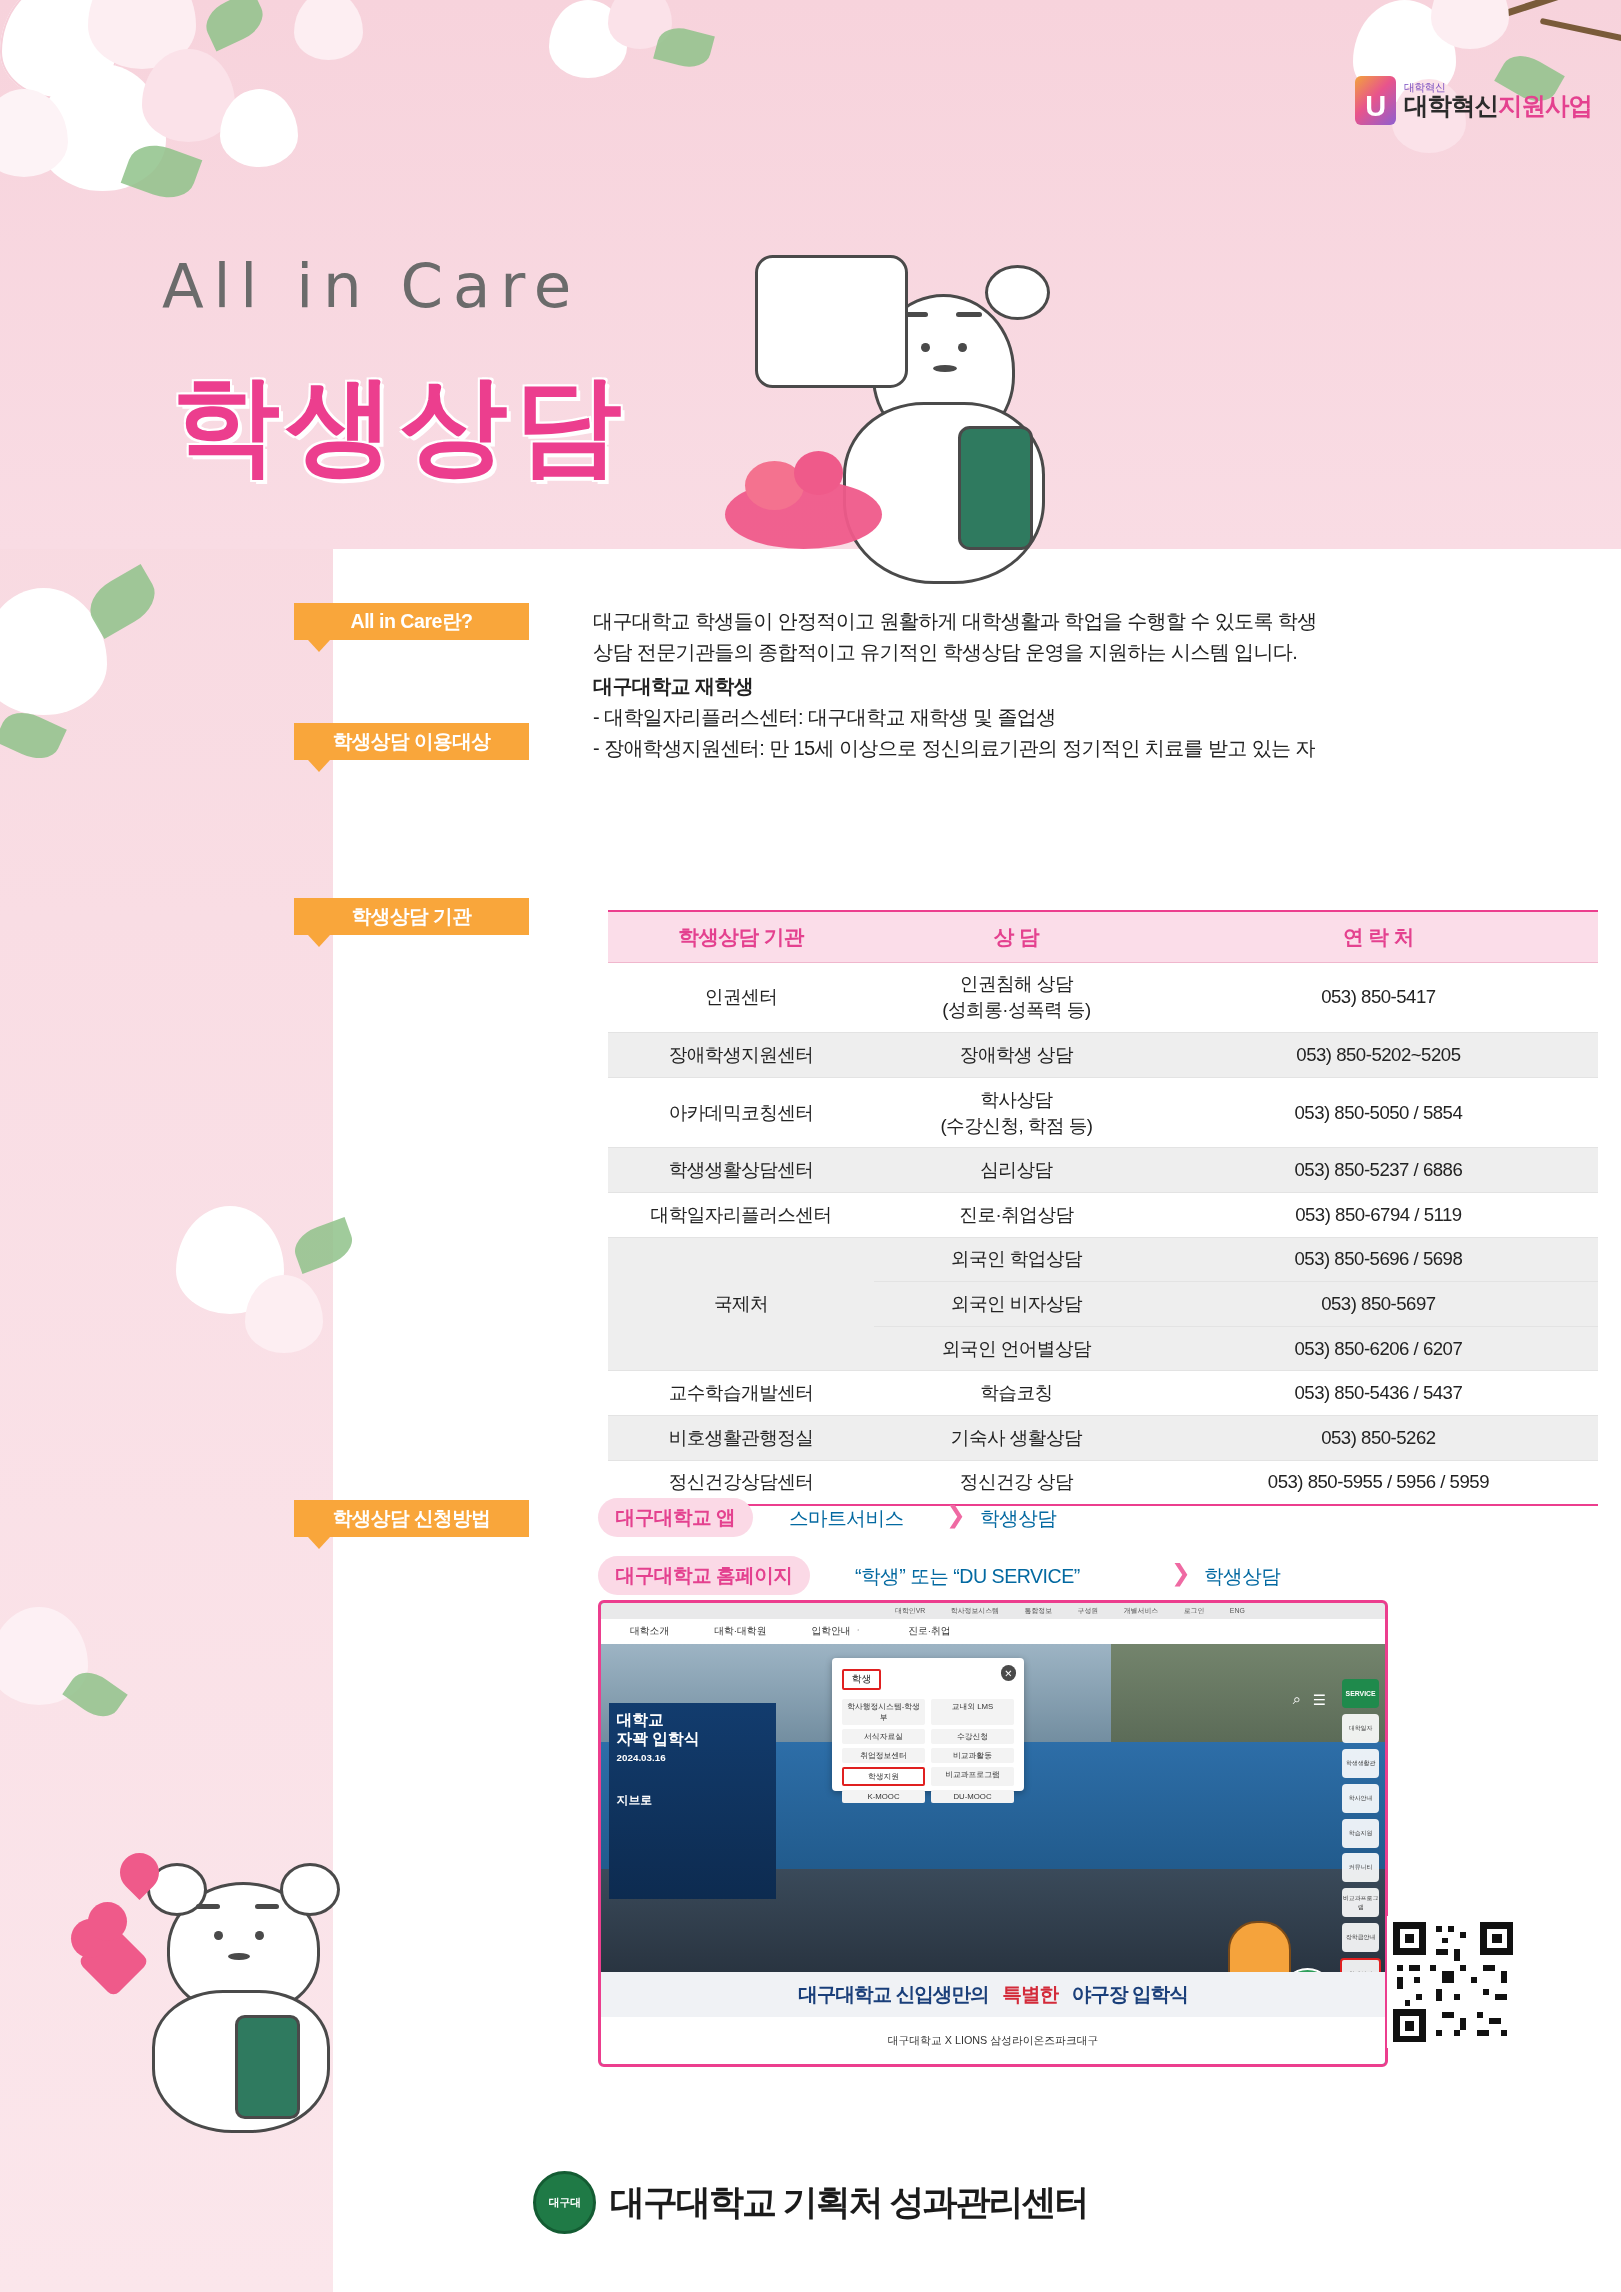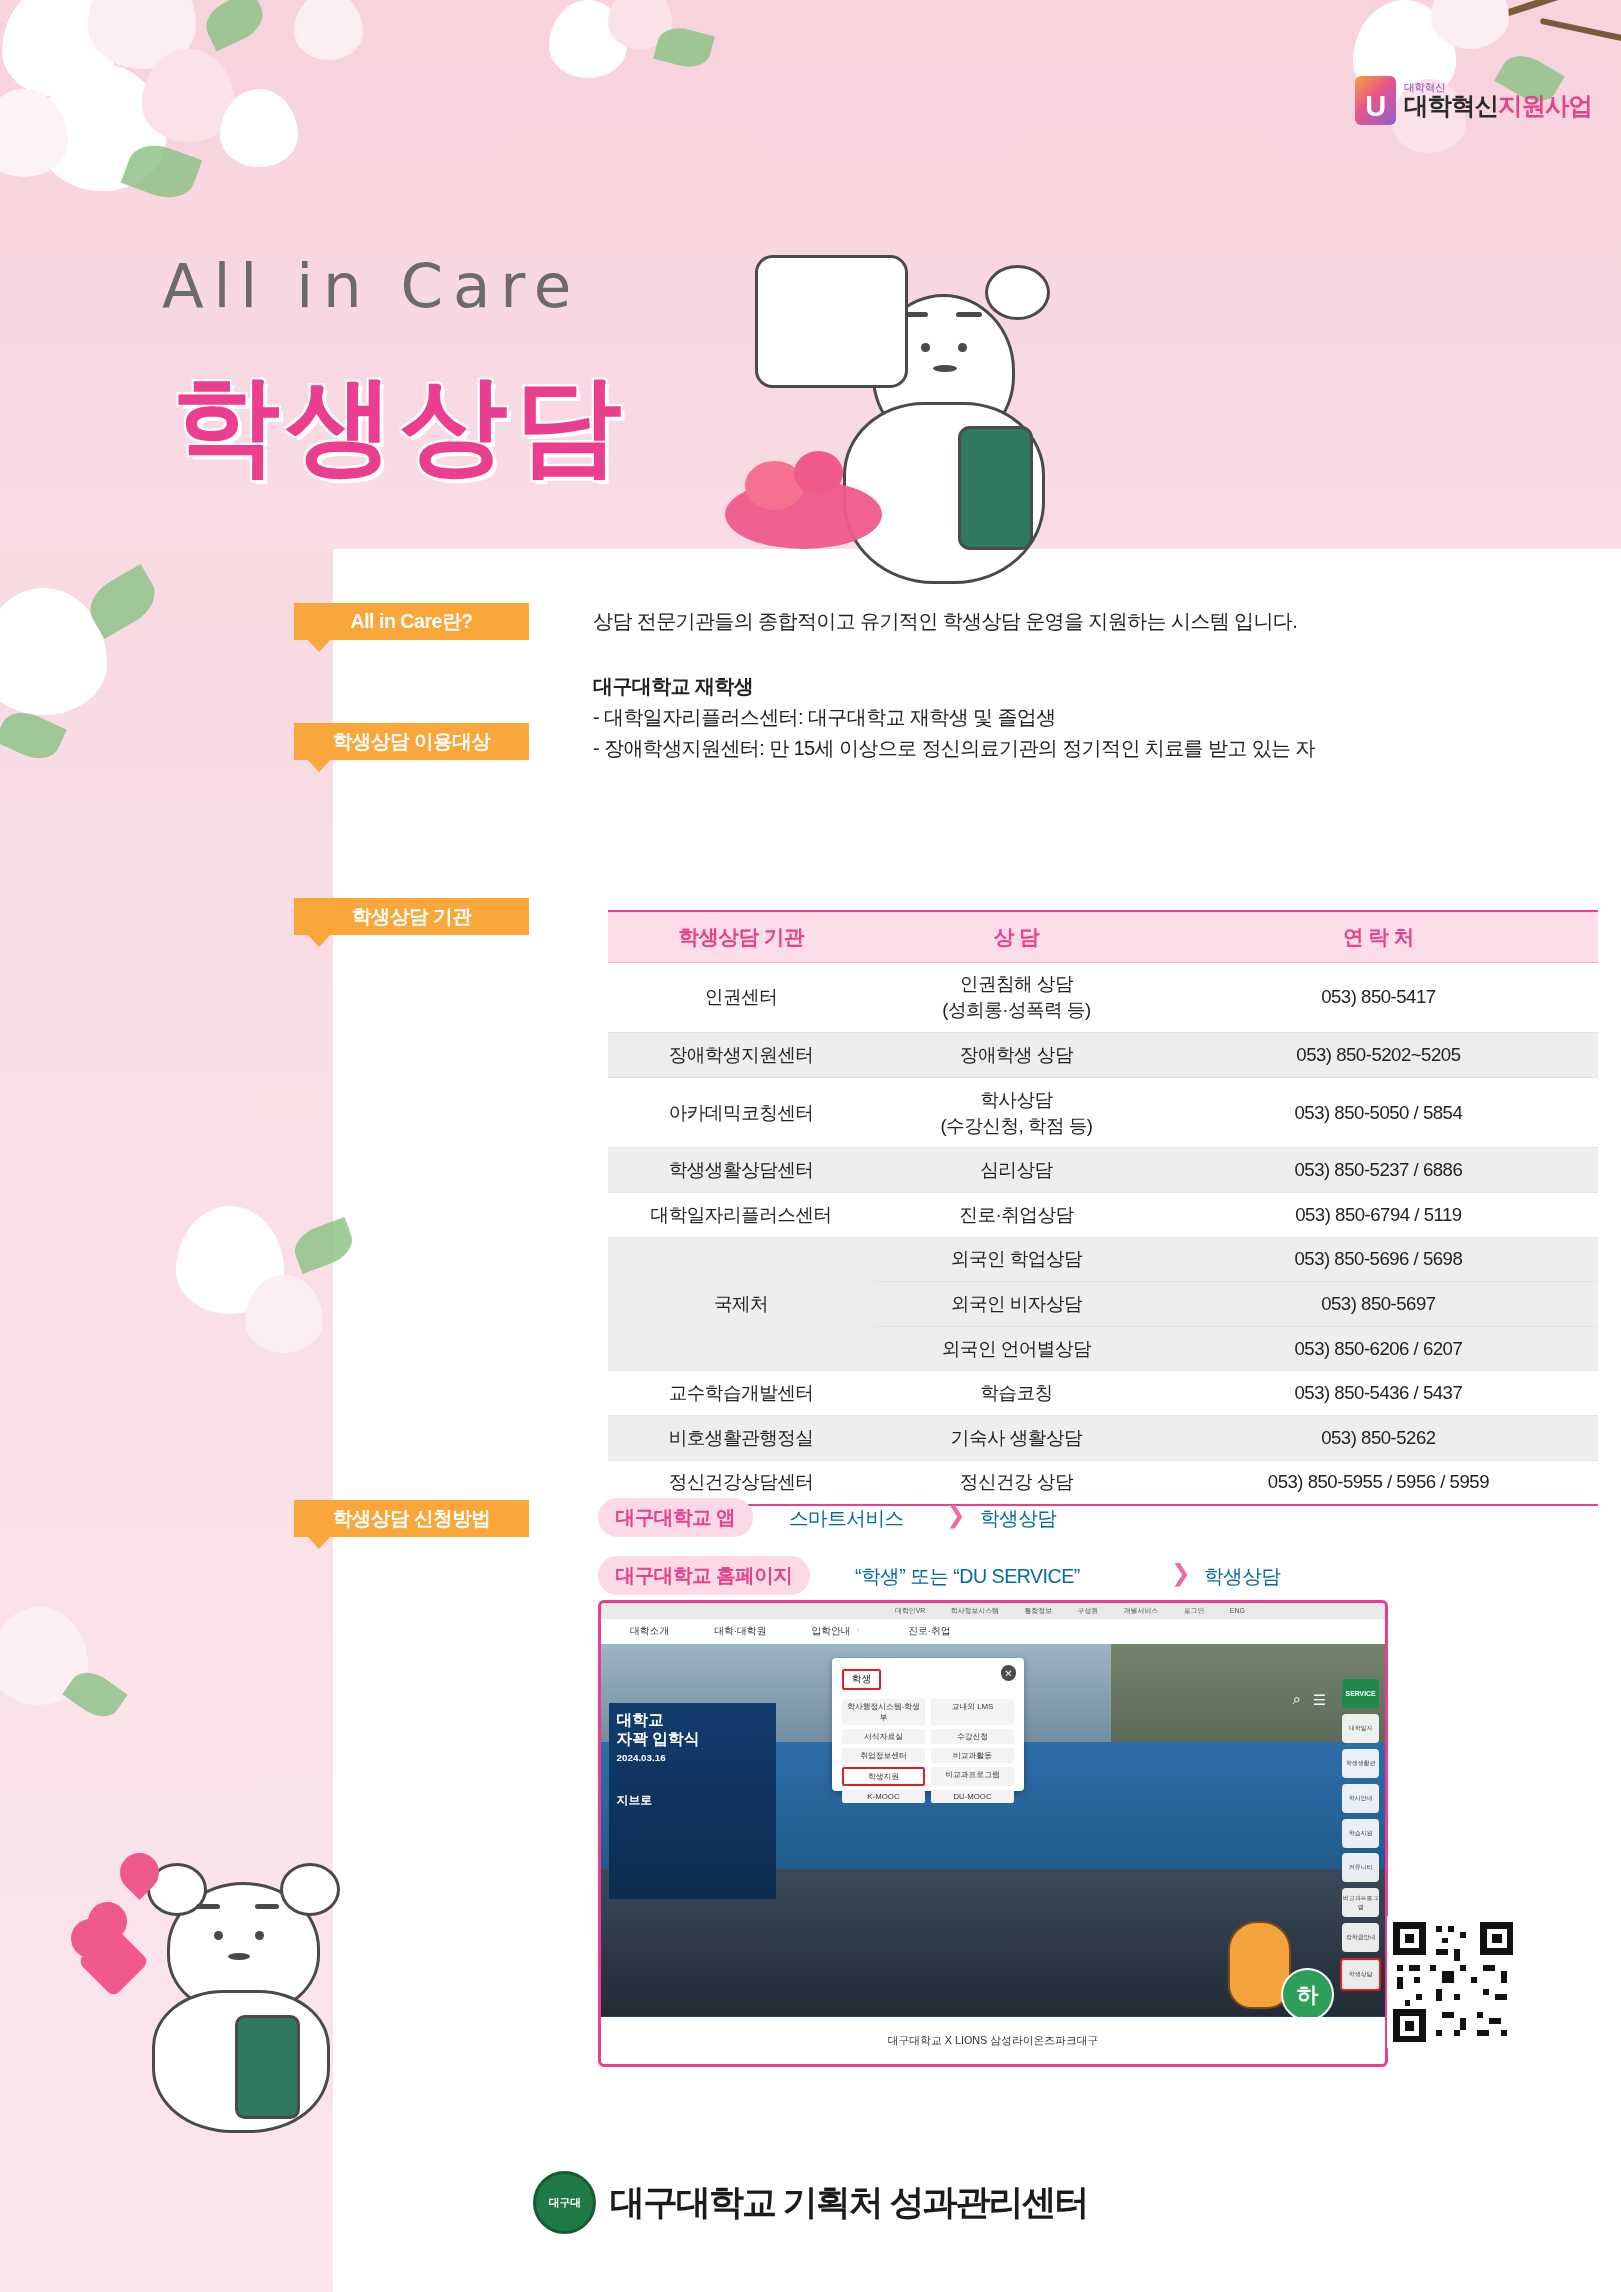--- a/index.html
+++ b/index.html
@@ -260,20 +260,21 @@
   <div style="position:absolute;left:-19.6px;top:93px;width:51px;height:51px;background:#ef5a8a;transform:rotate(45deg);border-radius:7.8px;"></div>
   <div style="position:absolute;left:-37px;top:76px;width:39px;height:39px;background:#ef5a8a;border-radius:50%;"></div>
   <div style="position:absolute;left:-19.6px;top:59px;width:39px;height:39px;background:#ef5a8a;border-radius:50%;"></div>
   <div style="position:absolute;left:11.8px;top:9.8px;width:39px;height:39px;background:#ef5a8a;border-radius:50% 50% 0 50%;transform:rotate(45deg);"></div>
 </div>
 
 <div class="lbl" style="left:294px;top:603px;width:235px;">
   <span>All in Care란?</span>
 </div>
 <div class="txtblock" style="left:593px;top:606px;width:1010px;">
+  <div>대구대학교 학생들이 안정적이고 원활하게 대학생활과 학업을 수행할 수 있도록 학생</div>
   <div>상담 전문기관들의 종합적이고 유기적인 학생상담 운영을 지원하는 시스템  입니다.</div>
 </div>
 
 <div class="lbl" style="left:294px;top:723px;width:235px;">
   <span>학생상담 이용대상</span>
 </div>
 <div class="txtblock" style="left:593px;top:671px;width:1019px;">
   <div class="bold">대구대학교 재학생</div>
   <div>- 대학일자리플러스센터: 대구대학교 재학생 및 졸업생</div>
   <div>- 장애학생지원센터: 만 15세 이상으로 정신의료기관의 정기적인 치료를 받고 있는 자</div>
@@ -427,20 +428,25 @@
         <div class="cell hl">학생지원</div>
         <div class="cell">비교과프로그램</div>
         <div class="cell">K-MOOC</div>
         <div class="cell">DU-MOOC</div>
       </div>
     </div>
 
     <div class="mascot"></div>
     <div class="hamark">하</div>
 
+    <div class="banner">
+      <span class="bt">대구대학교 신입생만의</span>
+      <span class="bt" style="color:#d32b3a;">특별한</span>
+      <span class="bt">야구장 입학식</span>
+    </div>
     <div class="footerstrip">대구대학교 X LIONS  삼성라이온즈파크대구</div>
   </div>
 </div>
 
 <div class="qrbox">
   <div class="qrcell" style="left:5.9px;top:5.9px;width:33px;height:33px;"></div>
   <div class="qrcell" style="left:12.7px;top:12.7px;width:19.6px;height:19.6px;background:#fff;"></div>
   <div class="qrcell" style="left:17.6px;top:17.6px;width:9.8px;height:9.8px;"></div>
   <div class="qrcell" style="left:93px;top:5.9px;width:33px;height:33px;"></div>
   <div class="qrcell" style="left:100px;top:12.7px;width:19.6px;height:19.6px;background:#fff;"></div>

